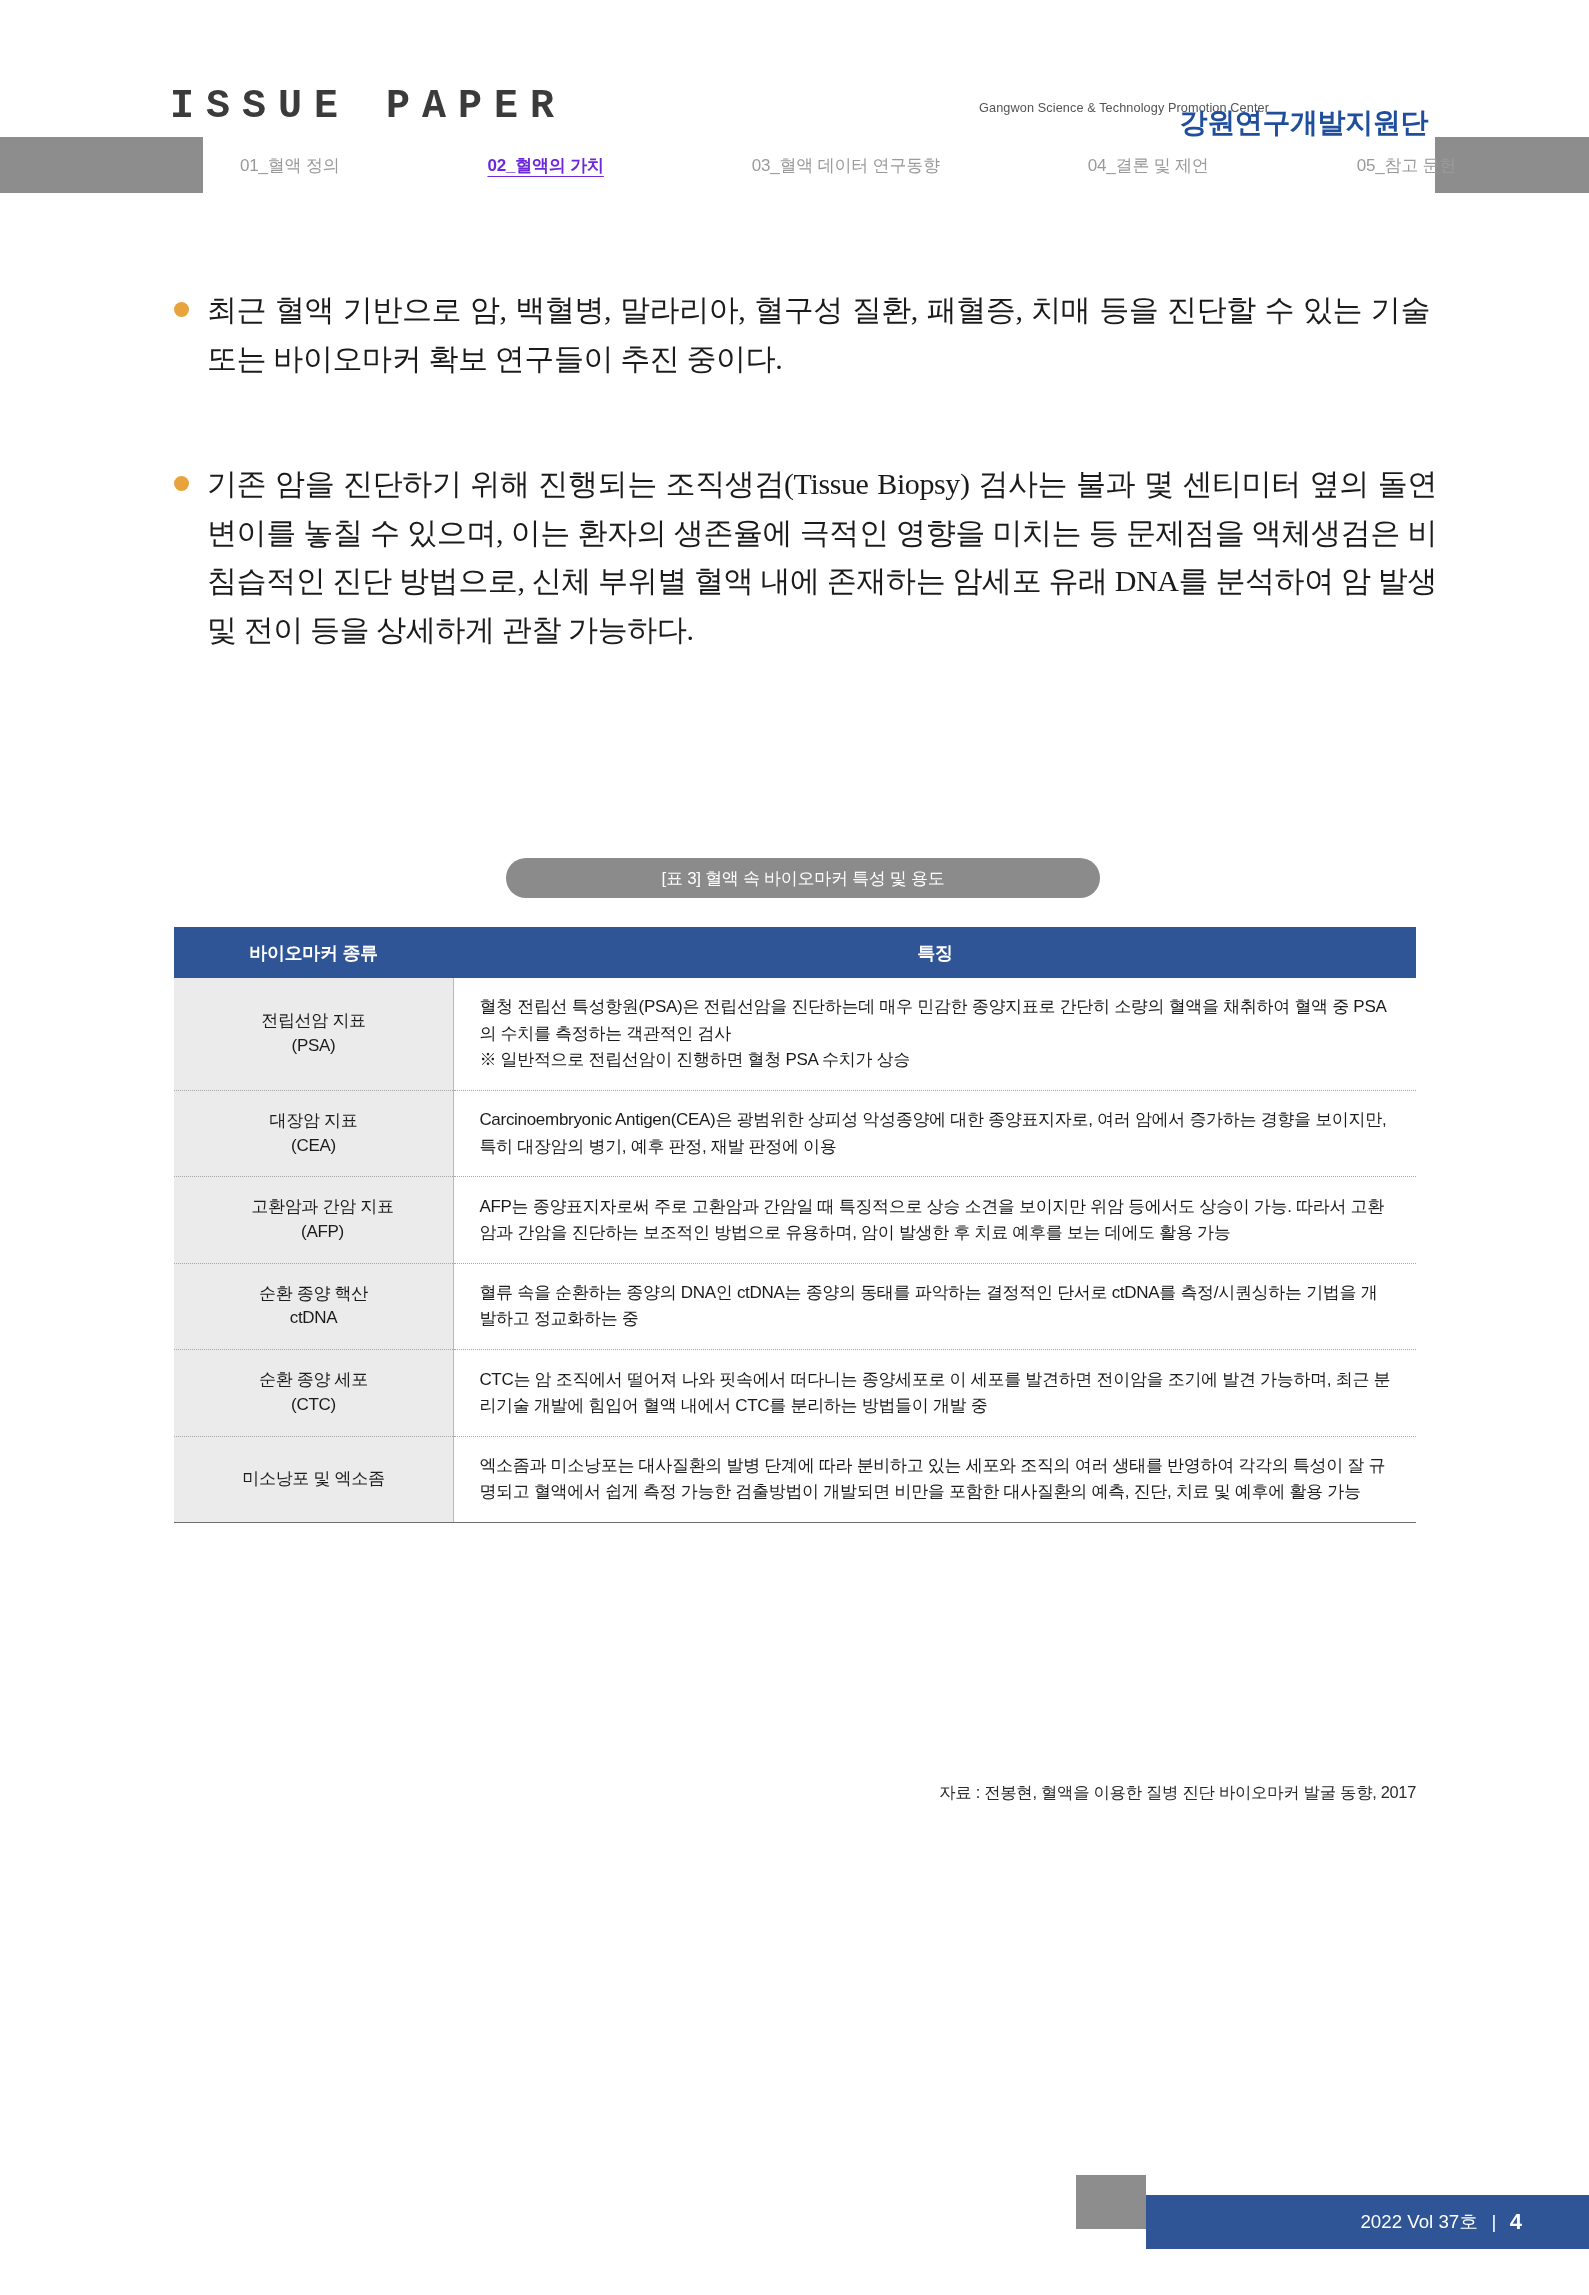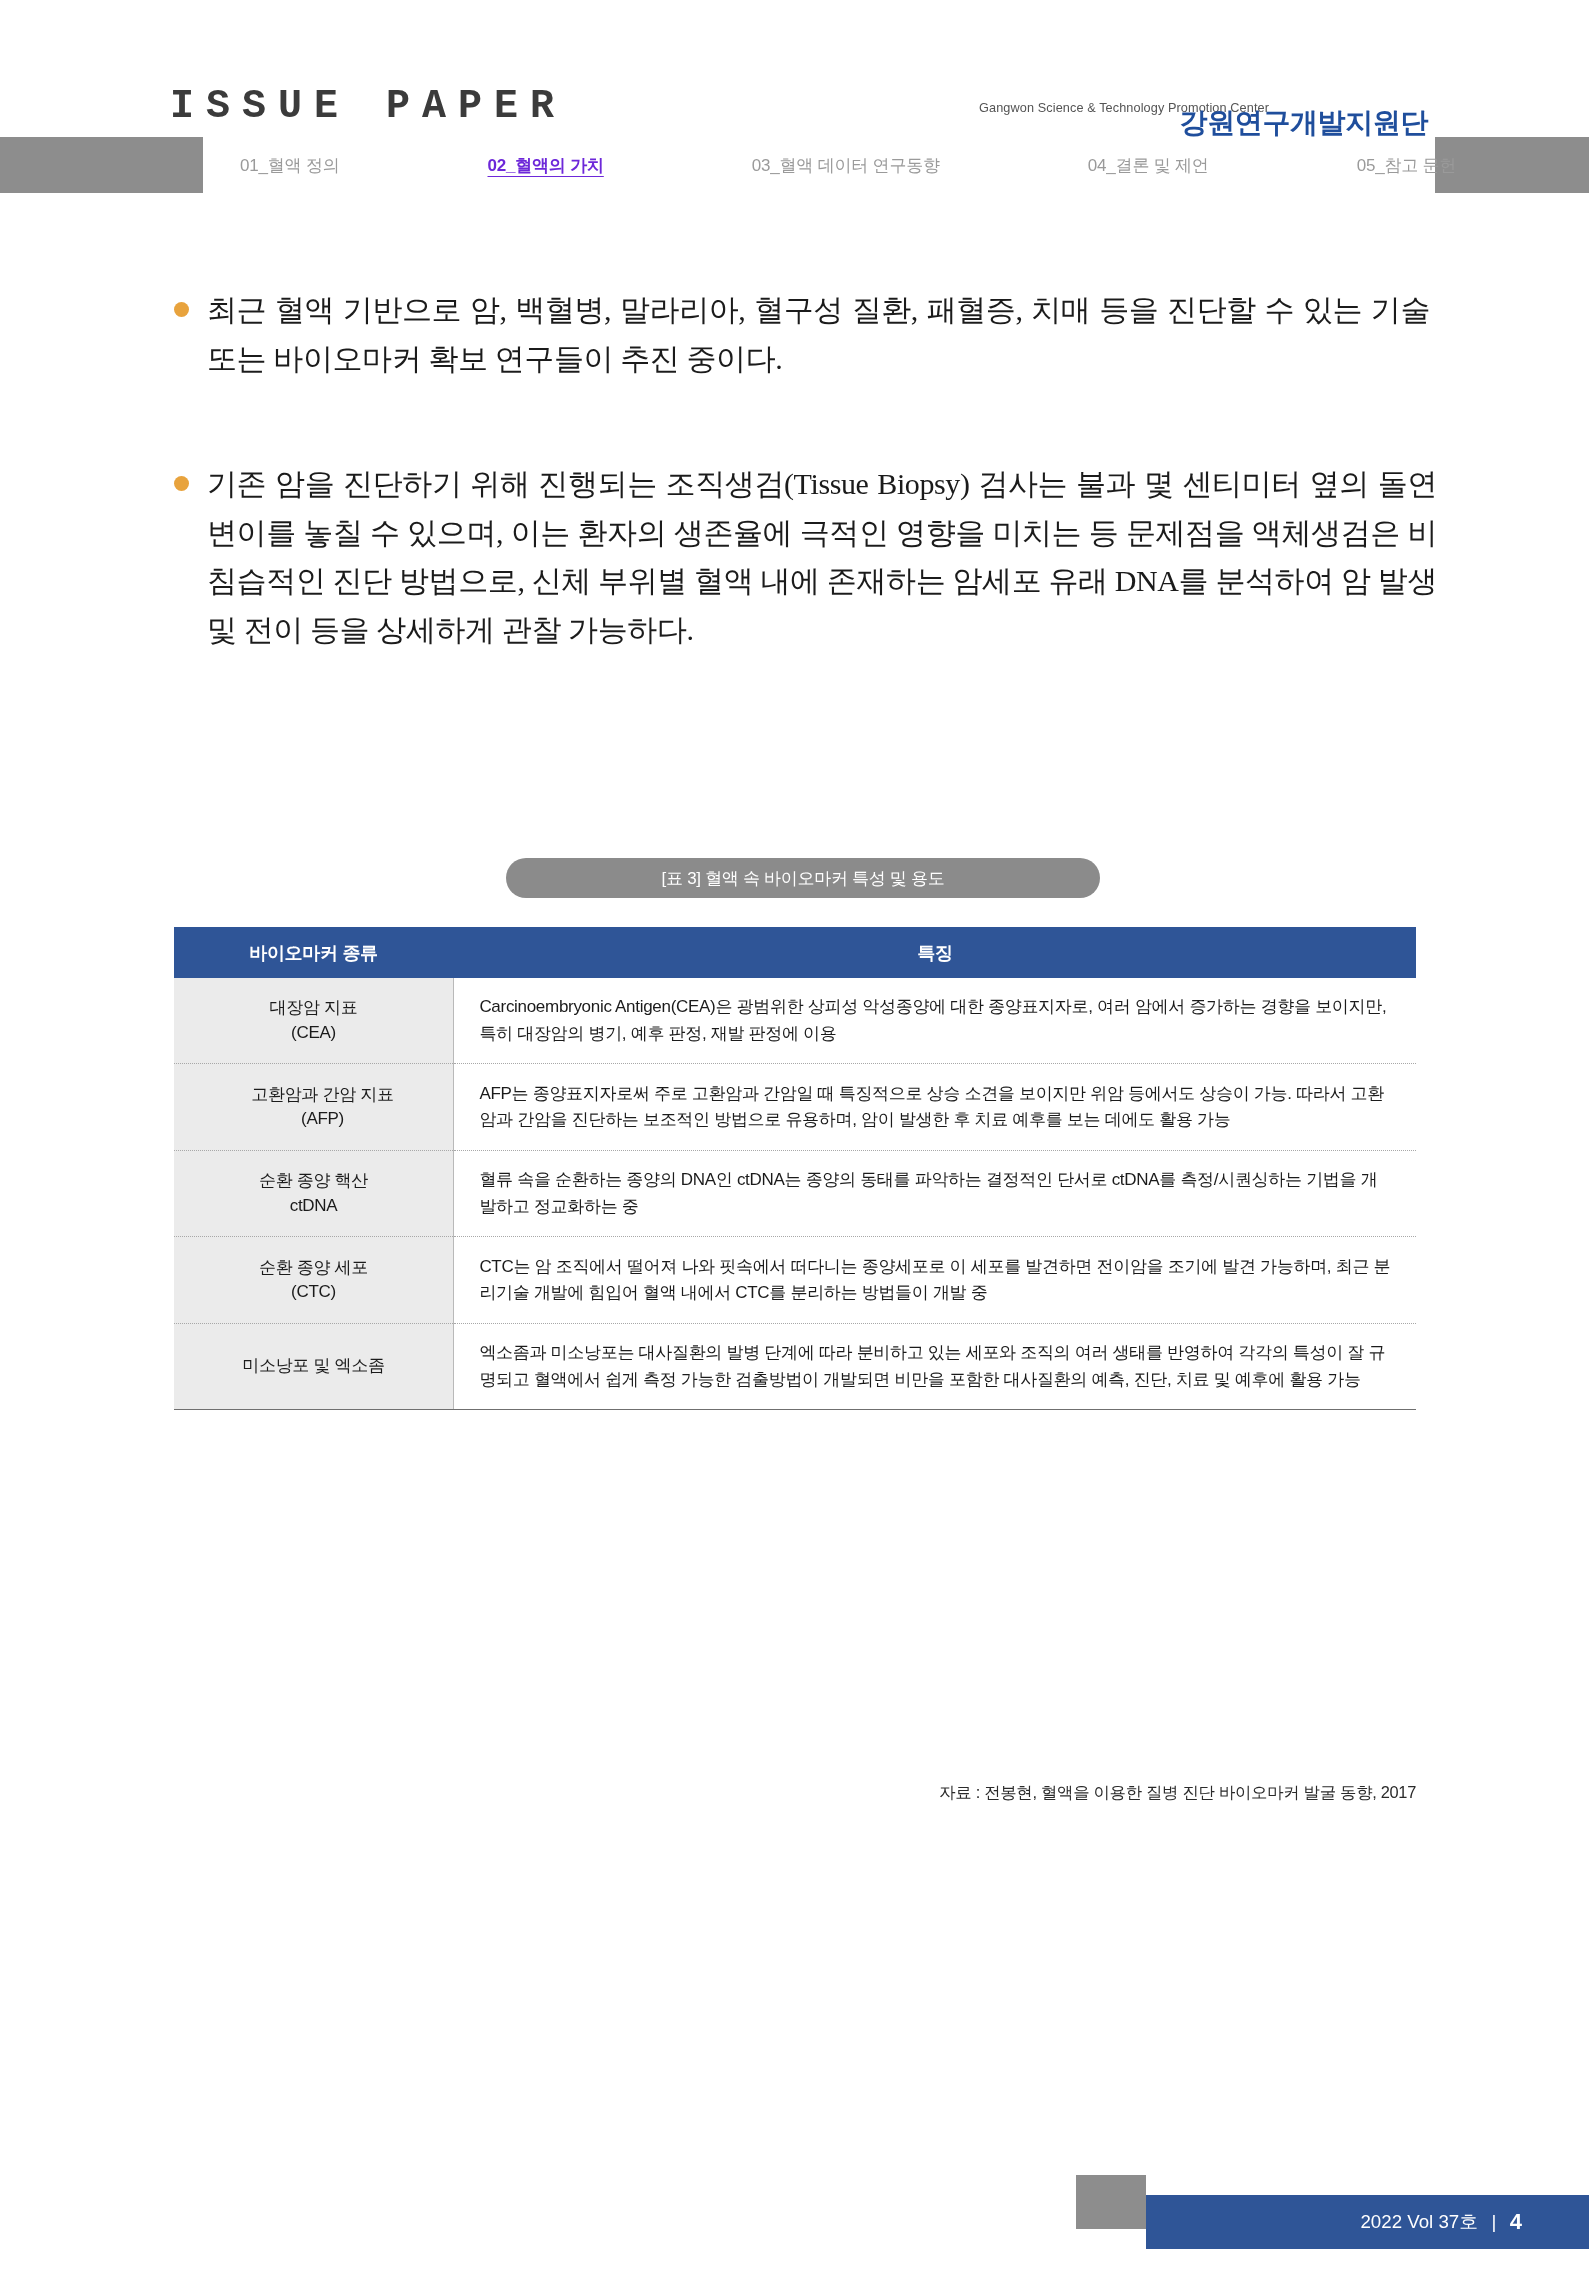--- a/index.html
+++ b/index.html
@@ -277,20 +277,26 @@
 
   <table class="data-table">
     <thead>
       <tr>
         <th class="col-kind">바이오마커 종류</th>
         <th>특징</th>
       </tr>
     </thead>
     <tbody>
       <tr>
+        <td class="cell-kind" style="white-space: pre-line;">전립선암 지표
+(PSA)</td>
+        <td class="cell-desc" style="white-space: pre-line;">혈청 전립선 특성항원(PSA)은 전립선암을 진단하는데 매우 민감한 종양지표로 간단히 소량의 혈액을 채취하여 혈액 중 PSA의 수치를 측정하는 객관적인 검사
+※ 일반적으로 전립선암이 진행하면 혈청 PSA 수치가 상승</td>
+      </tr>
+      <tr>
         <td class="cell-kind" style="white-space: pre-line;">대장암 지표
 (CEA)</td>
         <td class="cell-desc" style="white-space: pre-line;">Carcinoembryonic Antigen(CEA)은 광범위한 상피성 악성종양에 대한 종양표지자로, 여러 암에서 증가하는 경향을 보이지만, 특히 대장암의 병기, 예후 판정, 재발 판정에 이용</td>
       </tr>
       <tr>
         <td class="cell-kind" style="white-space: pre-line; padding-left: 24px;">고환암과 간암 지표
 (AFP)</td>
         <td class="cell-desc" style="white-space: pre-line;">AFP는 종양표지자로써 주로 고환암과 간암일 때 특징적으로 상승 소견을 보이지만 위암 등에서도 상승이 가능. 따라서 고환암과 간암을 진단하는 보조적인 방법으로 유용하며, 암이 발생한 후 치료 예후를 보는 데에도 활용 가능</td>
       </tr>
       <tr>

